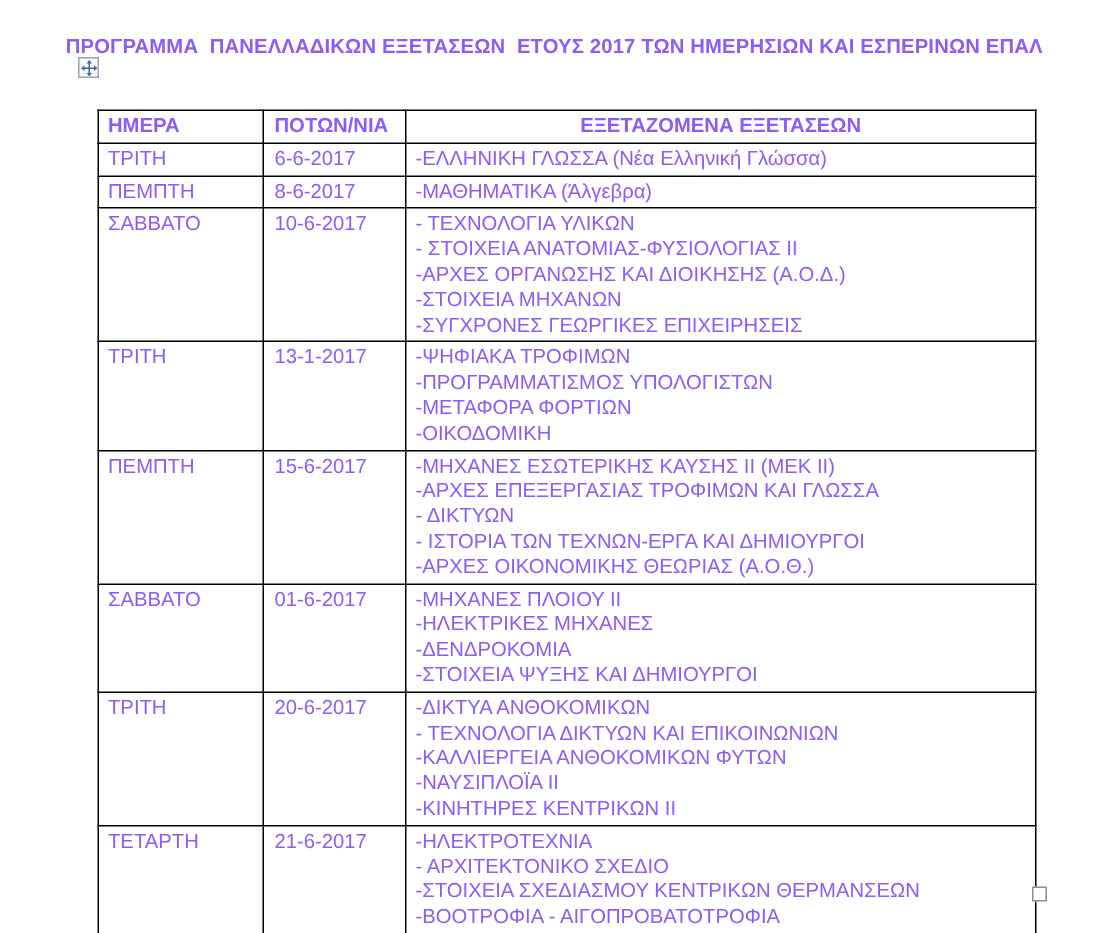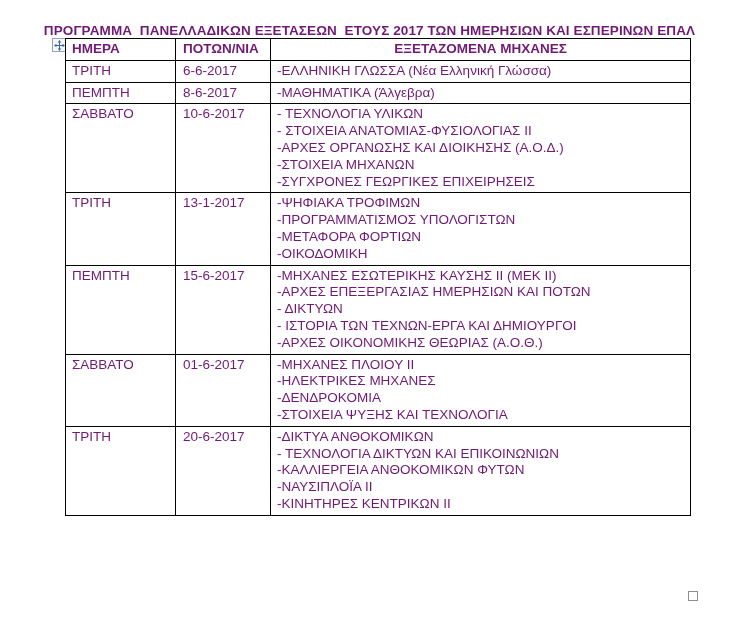--- a/index.html
+++ b/index.html
@@ -2,21 +2,21 @@
 <html><head>
 <meta charset="utf-8">
 <style>
   * { margin:0; padding:0; box-sizing:border-box; }
   html,body { background:#ffffff; }
   .page {
     position:relative;
     width:739px; height:622px;
     background:#ffffff;
     font-family:"Liberation Sans","DejaVu Sans",sans-serif;
-    color:#701a75;
+    color:#8b5cf6;
     overflow:hidden;
   }
   .doc-title {
     position:absolute;
     left:0; right:0; top:23px;
     text-align:center;
     font-size:13.5px;
     font-weight:bold;
     white-space:pre-wrap;
     letter-spacing:0.1px;
@@ -26,21 +26,21 @@
     left:52px; top:38px;
     width:14px; height:14px;
     border:1px solid #9aa4b0;
     background:#f6f8fb;
     display:flex; align-items:center; justify-content:center;
     cursor:move;
   }
   .move-handle svg { display:block; }
   .exam-table {
     position:absolute;
-    left:65px; top:38px;
+    left:65px; top:73px;
     width:625px;
     border-collapse:collapse;
     table-layout:fixed;
   }
   .exam-table col.c-day  { width:110px; }
   .exam-table col.c-date { width:95px;  }
   .exam-table col.c-subj { width:420px; }
   .exam-table th, .exam-table td {
     border:1.5px solid #000000;
     vertical-align:top;
@@ -89,21 +89,21 @@
   <table class="exam-table">
     <colgroup>
       <col class="c-day">
       <col class="c-date">
       <col class="c-subj">
     </colgroup>
     <thead>
       <tr>
         <th>ΗΜΕΡΑ</th>
         <th class="date-head">ΠΟΤΩΝ/ΝΙΑ</th>
-        <th class="center">ΕΞΕΤΑΖΟΜΕΝΑ ΜΗΧΑΝΕΣ</th>
+        <th class="center">ΕΞΕΤΑΖΟΜΕΝΑ ΕΞΕΤΑΣΕΩΝ</th>
       </tr>
     </thead>
     <tbody>
   <tr>
     <td>ΤΡΙΤΗ</td>
     <td class="date-cell">6-6-2017</td>
     <td>
             <div class="subject-line">-ΕΛΛΗΝΙΚΗ ΓΛΩΣΣΑ (Νέα Ελληνική Γλώσσα)</div>
           </td>
   </tr>
@@ -137,48 +137,58 @@
             <div class="subject-line">-ΜΕΤΑΦΟΡΑ ΦΟΡΤΙΩΝ</div>
             <div class="subject-line">-ΟΙΚΟΔΟΜΙΚΗ</div>
           </td>
   </tr>
 
   <tr>
     <td>ΠΕΜΠΤΗ</td>
     <td class="date-cell">15-6-2017</td>
     <td>
             <div class="subject-line">-ΜΗΧΑΝΕΣ ΕΣΩΤΕΡΙΚΗΣ ΚΑΥΣΗΣ II (ΜΕΚ II)</div>
-            <div class="subject-line">-ΑΡΧΕΣ ΕΠΕΞΕΡΓΑΣΙΑΣ ΗΜΕΡΗΣΙΩΝ ΚΑΙ ΠΟΤΩΝ</div>
+            <div class="subject-line">-ΑΡΧΕΣ ΕΠΕΞΕΡΓΑΣΙΑΣ ΤΡΟΦΙΜΩΝ ΚΑΙ ΓΛΩΣΣΑ</div>
             <div class="subject-line">- ΔΙΚΤΥΩΝ</div>
             <div class="subject-line">- ΙΣΤΟΡΙΑ ΤΩΝ ΤΕΧΝΩΝ-ΕΡΓΑ ΚΑΙ ΔΗΜΙΟΥΡΓΟΙ</div>
             <div class="subject-line">-ΑΡΧΕΣ ΟΙΚΟΝΟΜΙΚΗΣ ΘΕΩΡΙΑΣ (Α.Ο.Θ.)</div>
           </td>
   </tr>
 
   <tr>
     <td>ΣΑΒΒΑΤΟ</td>
     <td class="date-cell">01-6-2017</td>
     <td>
             <div class="subject-line">-ΜΗΧΑΝΕΣ ΠΛΟΙΟΥ II</div>
             <div class="subject-line">-ΗΛΕΚΤΡΙΚΕΣ ΜΗΧΑΝΕΣ</div>
             <div class="subject-line">-ΔΕΝΔΡΟΚΟΜΙΑ</div>
-            <div class="subject-line">-ΣΤΟΙΧΕΙΑ ΨΥΞΗΣ ΚΑΙ ΤΕΧΝΟΛΟΓΙΑ</div>
+            <div class="subject-line">-ΣΤΟΙΧΕΙΑ ΨΥΞΗΣ ΚΑΙ ΔΗΜΙΟΥΡΓΟΙ</div>
           </td>
   </tr>
 
   <tr>
     <td>ΤΡΙΤΗ</td>
     <td class="date-cell">20-6-2017</td>
     <td>
             <div class="subject-line">-ΔΙΚΤΥΑ ΑΝΘΟΚΟΜΙΚΩΝ</div>
             <div class="subject-line">- ΤΕΧΝΟΛΟΓΙΑ ΔΙΚΤΥΩΝ ΚΑΙ ΕΠΙΚΟΙΝΩΝΙΩΝ</div>
             <div class="subject-line">-ΚΑΛΛΙΕΡΓΕΙΑ ΑΝΘΟΚΟΜΙΚΩΝ ΦΥΤΩΝ</div>
             <div class="subject-line">-ΝΑΥΣΙΠΛΟΪΑ II</div>
             <div class="subject-line">-ΚΙΝΗΤΗΡΕΣ ΚΕΝΤΡΙΚΩΝ II</div>
           </td>
   </tr>
 
+  <tr>
+    <td>ΤΕΤΑΡΤΗ</td>
+    <td class="date-cell">21-6-2017</td>
+    <td>
+            <div class="subject-line">-ΗΛΕΚΤΡΟΤΕΧΝΙΑ</div>
+            <div class="subject-line">- ΑΡΧΙΤΕΚΤΟΝΙΚΟ ΣΧΕΔΙΟ</div>
+            <div class="subject-line">-ΣΤΟΙΧΕΙΑ ΣΧΕΔΙΑΣΜΟΥ ΚΕΝΤΡΙΚΩΝ ΘΕΡΜΑΝΣΕΩΝ</div>
+            <div class="subject-line">-ΒΟΟΤΡΟΦΙΑ - ΑΙΓΟΠΡΟΒΑΤΟΤΡΟΦΙΑ</div>
+          </td>
+  </tr>
 </tbody>
   </table>
 
   <div class="resize-handle"></div>
 
 </div>
 
 </body></html>

